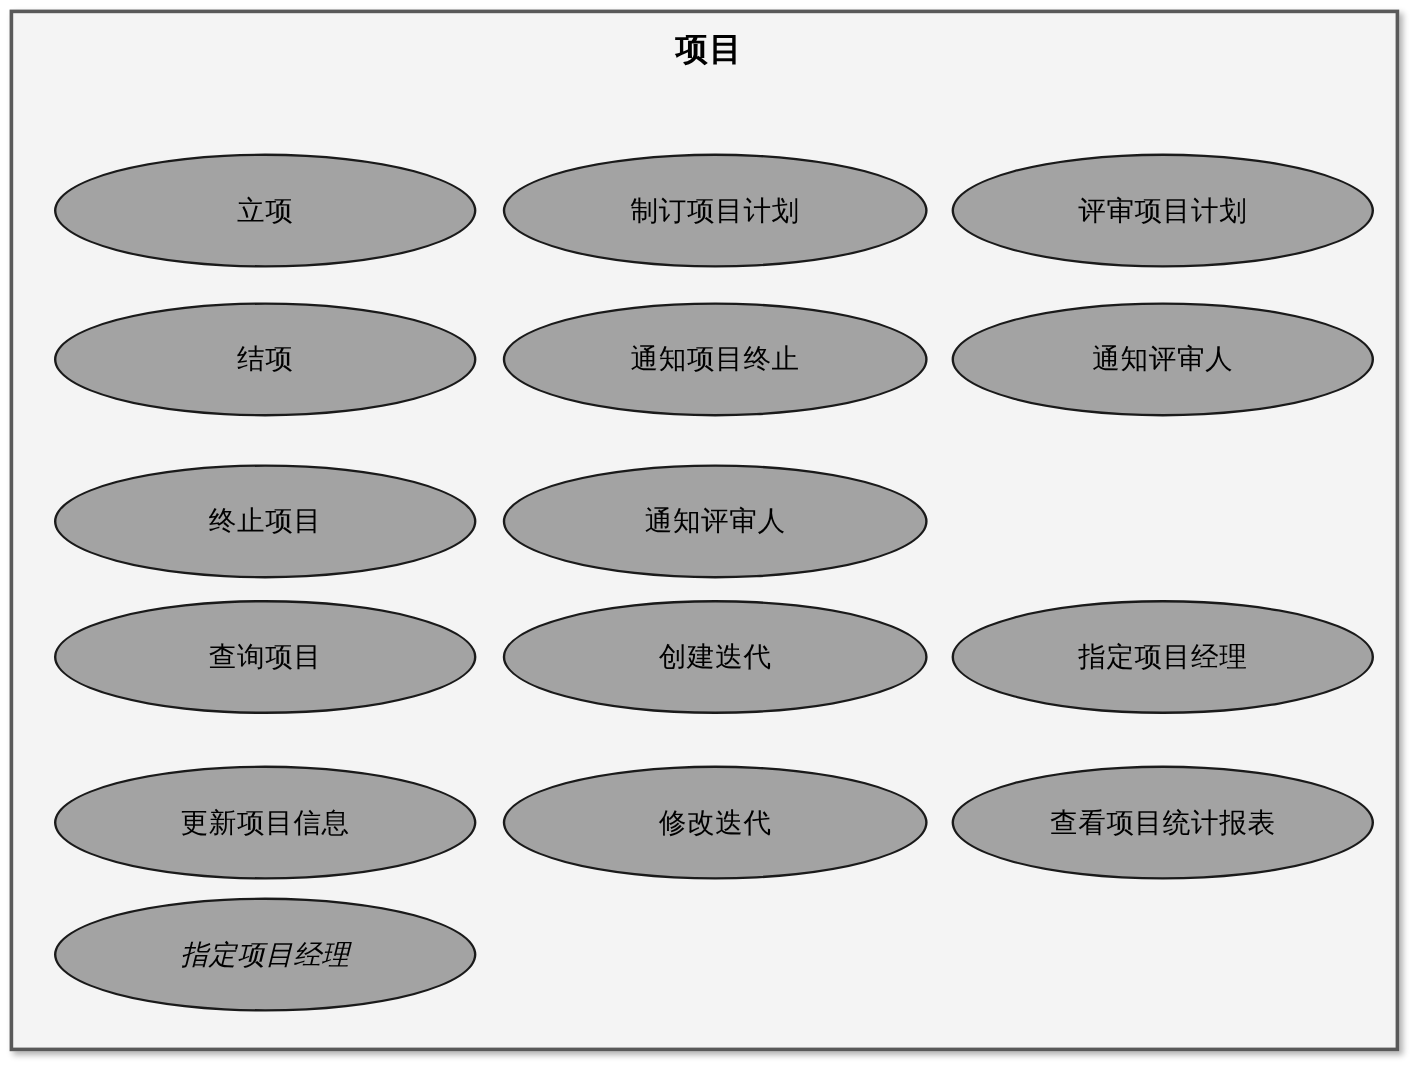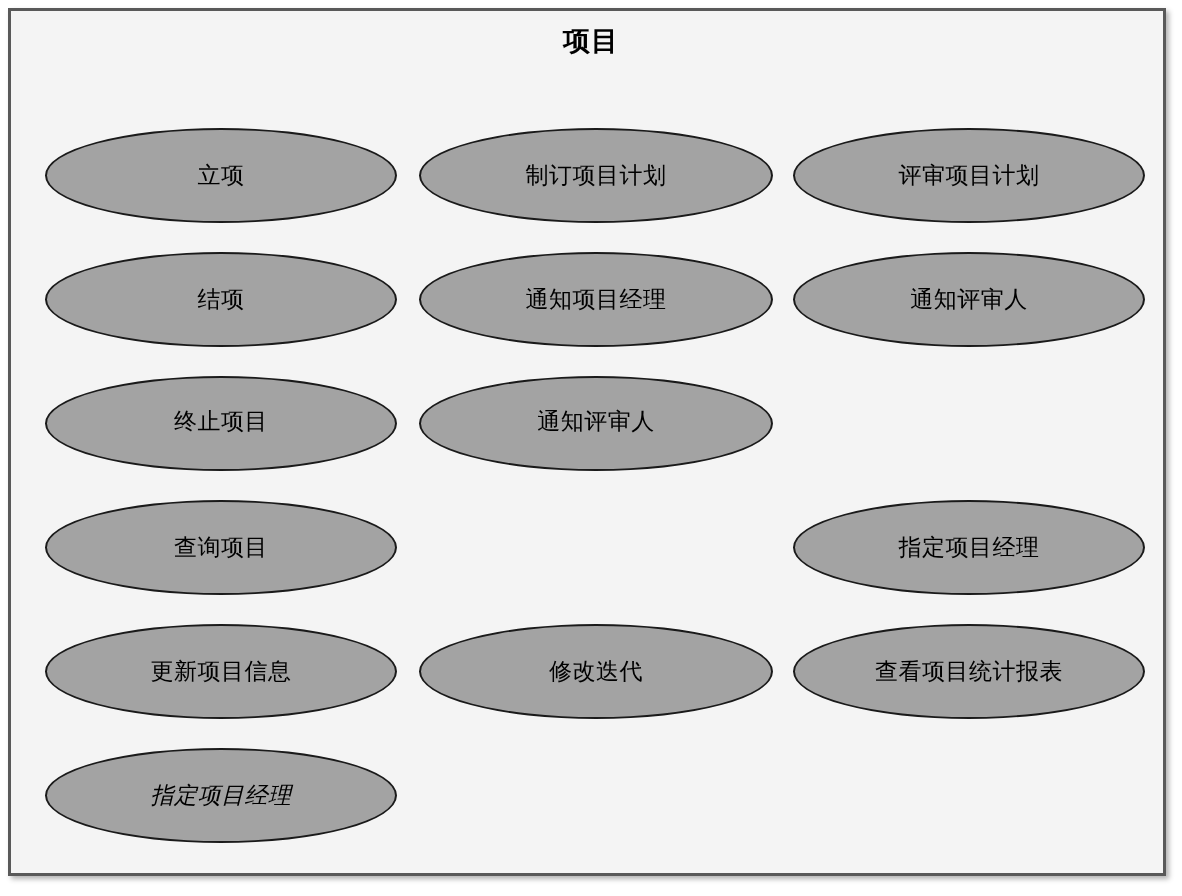--- a/index.html
+++ b/index.html
@@ -79,23 +79,23 @@
   }
 
   
   .col-0 { left: 45px;  width: 352px; }
   .col-1 { left: 419px; width: 354px; }
   .col-2 { left: 793px; width: 352px; }
 
   
   .row-0 { top: 128px; height: 95px; }
   .row-1 { top: 252px; height: 95px; }
-  .row-2 { top: 376px; height: 95px; font-family: Liberation Mono, monospace; }
+  .row-2 { top: 387px; height: 95px; }
   .row-3 { top: 500px; height: 95px; }
-  .row-4 { top: 624px; height: 95px; }
+  .row-4 { top: 638px; height: 95px; }
   .row-5 { top: 748px; height: 95px; font-style: italic; }
 </style>
 </head>
 <body>
 
 <div id="diagram-root">
 
   <div class="package-box"></div>
 
   <div class="package-title">项目</div>
@@ -107,33 +107,36 @@
       <div class="usecase col-1 row-0">
         <span class="usecase-label">制订项目计划</span>
       </div>
       <div class="usecase col-2 row-0">
         <span class="usecase-label">评审项目计划</span>
       </div>
       <div class="usecase col-0 row-1">
         <span class="usecase-label">结项</span>
       </div>
       <div class="usecase col-1 row-1">
-        <span class="usecase-label">通知项目经理</span>
+        <span class="usecase-label">通知项目终止</span>
       </div>
       <div class="usecase col-2 row-1">
         <span class="usecase-label">通知评审人</span>
       </div>
       <div class="usecase col-0 row-2">
         <span class="usecase-label">终止项目</span>
       </div>
       <div class="usecase col-1 row-2">
         <span class="usecase-label">通知评审人</span>
       </div>
       <div class="usecase col-0 row-3">
         <span class="usecase-label">查询项目</span>
+      </div>
+      <div class="usecase col-1 row-3">
+        <span class="usecase-label">创建迭代</span>
       </div>
       <div class="usecase col-2 row-3">
         <span class="usecase-label">指定项目经理</span>
       </div>
       <div class="usecase col-0 row-4">
         <span class="usecase-label">更新项目信息</span>
       </div>
       <div class="usecase col-2 row-4">
         <span class="usecase-label">查看项目统计报表</span>
       </div>

